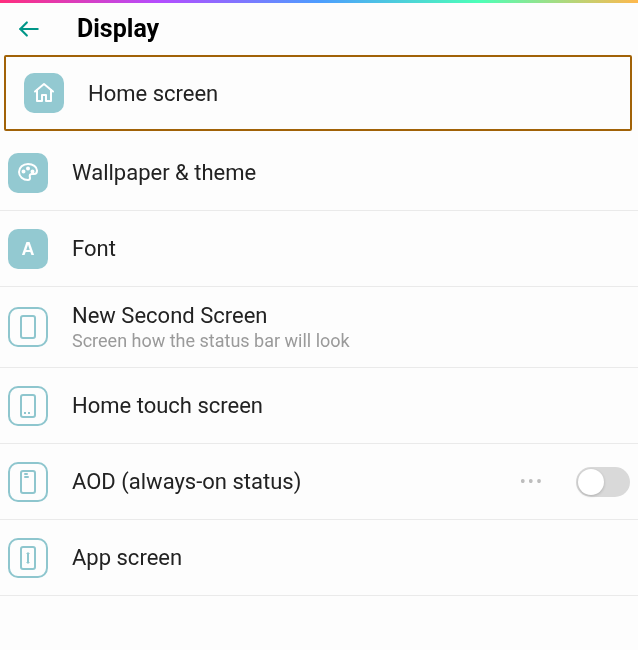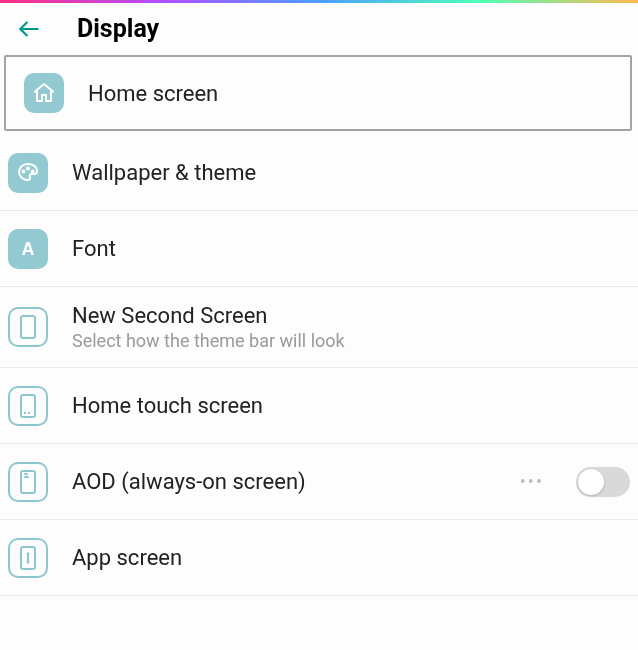--- a/index.html
+++ b/index.html
@@ -42,21 +42,21 @@
       display: flex;
       align-items: center;
       padding: 16px 8px;
       gap: 24px;
       min-height: 76px;
       border-bottom: 1px solid #eaeaea;
       cursor: pointer;
       position: relative;
     }
     .row.highlighted {
-      border: 2px solid #a3a3a3;
+      border: 2px solid #a16207;
       border-radius: 2px;
       margin: 2px 6px 4px 4px;
       padding: 14px 18px;
     }
     .row .icon-box {
       width: 40px;
       height: 40px;
       border-radius: 10px;
       background: #93c9d1;
       display: flex;
@@ -166,21 +166,21 @@
   </div>
 
   <div class="row">
     <div class="icon-box outline">
       <svg width="20" height="28" viewBox="0 0 20 28" fill="none" stroke="#8ec6ce" stroke-width="2">
         <rect x="3" y="3" width="14" height="22" rx="2"></rect>
       </svg>
     </div>
     <div class="text-block">
       <div class="label">New Second Screen</div>
-      <div class="sub">Select how the theme bar will look</div>
+      <div class="sub">Screen how the status bar will look</div>
     </div>
   </div>
 
   <div class="row">
     <div class="icon-box outline">
       <svg width="20" height="28" viewBox="0 0 20 28" fill="none" stroke="#8ec6ce" stroke-width="2">
         <rect x="3" y="3" width="14" height="22" rx="2"></rect>
         <line x1="6" y1="21" x2="14" y2="21" stroke-dasharray="2 2"></line>
       </svg>
     </div>
@@ -190,21 +190,21 @@
   </div>
 
   <div class="row">
     <div class="icon-box outline">
       <svg width="20" height="28" viewBox="0 0 20 28" fill="none" stroke="#8ec6ce" stroke-width="2">
         <rect x="3" y="3" width="14" height="22" rx="2"></rect>
         <path d="M7 6h2M7 9h3" stroke-linecap="round"></path>
       </svg>
     </div>
     <div class="text-block">
-      <div class="label">AOD (always-on screen)</div>
+      <div class="label">AOD (always-on status)</div>
     </div>
     <div class="dots">•••</div>
     <div class="toggle"></div>
   </div>
 
   <div class="row">
     <div class="icon-box outline">
       <svg width="20" height="28" viewBox="0 0 20 28" fill="none" stroke="#8ec6ce" stroke-width="2" stroke-linecap="round" stroke-linejoin="round">
         <rect x="3" y="3" width="14" height="22" rx="2"></rect>
         <path d="M10 8l-2 2h4l-2-2zM10 20l-2-2h4l-2 2z" fill="#8ec6ce" stroke="none"></path>

